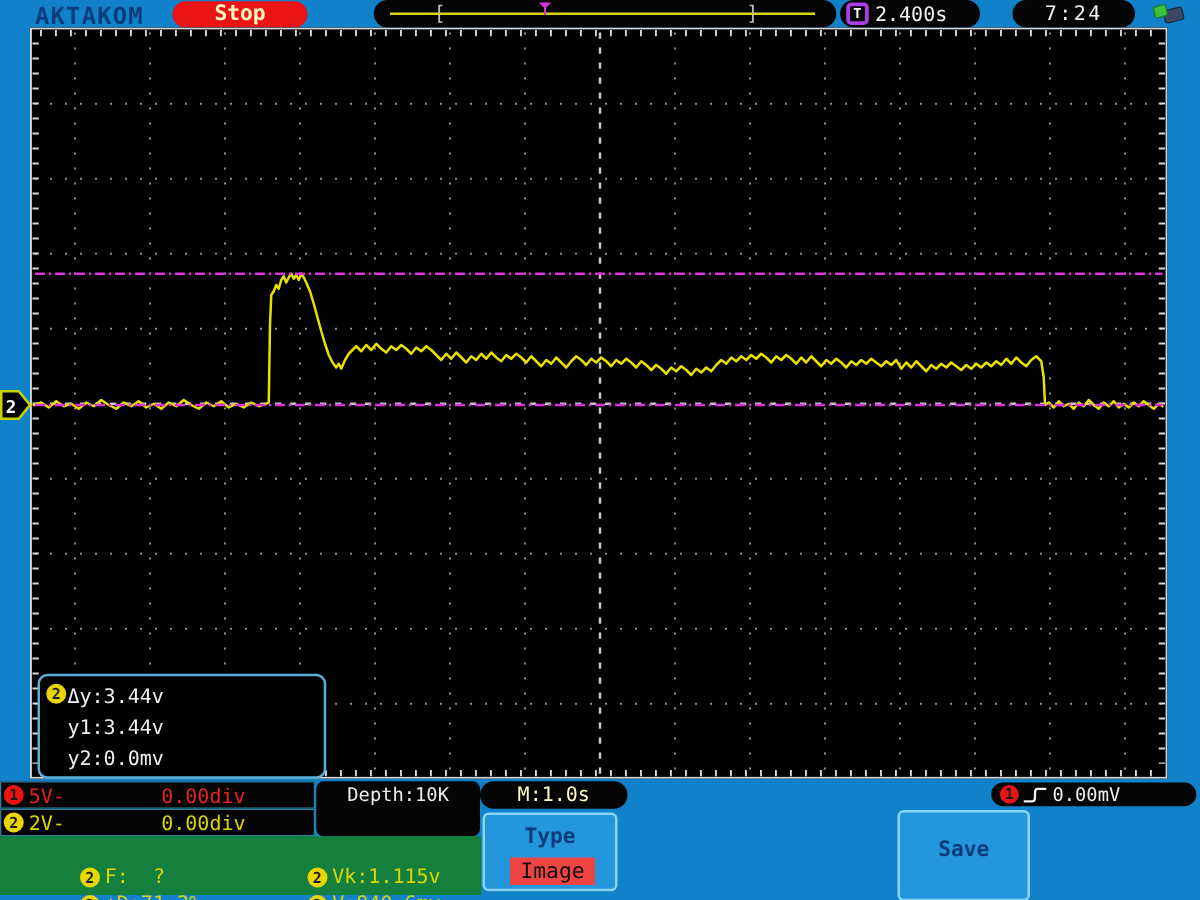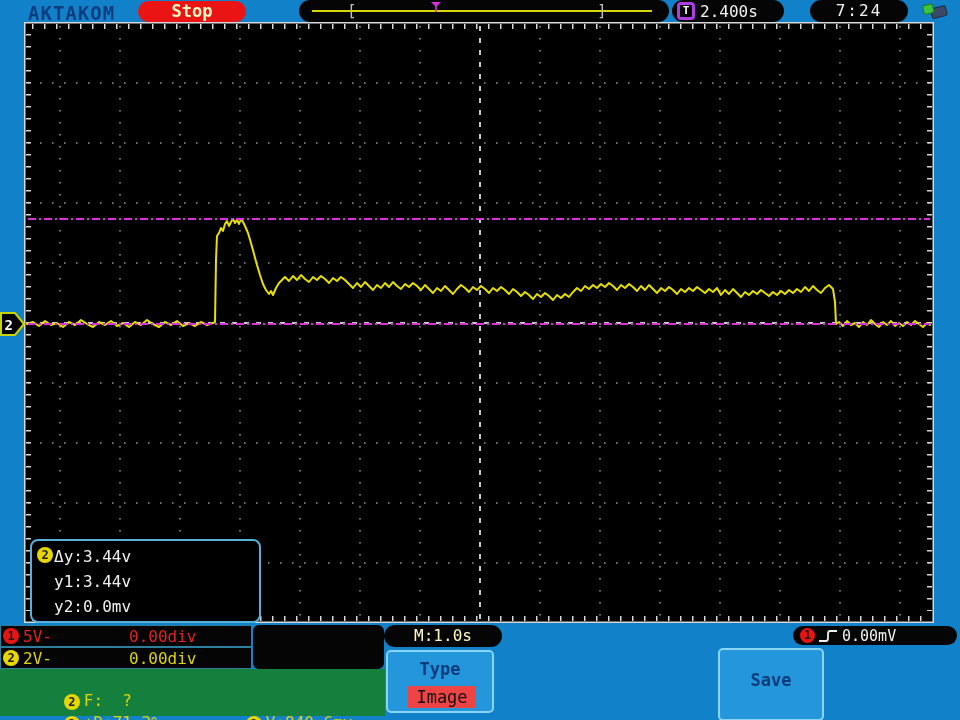--- a/index.html
+++ b/index.html
@@ -136,28 +136,32 @@
     <span class="scale red-t">5V-</span>
     <span class="offset red-t">0.00div</span>
   </div>
   <div class="ch-row" style="top:647px;">
     <div class="circ c-yel" style="left:2px;top:2px;">2</div>
     <span class="scale yel-t">2V-</span>
     <span class="offset yel-t">0.00div</span>
   </div>
 
   <div class="acq-box">
+    <div>Depth:10K</div>
   </div>
 
   <div class="meas-panel">
     <div class="meas-item" style="left:6px;top:3px;">
       <span class="circ c-yel">2</span><span>F:  ?</span>
     </div>
     <div class="meas-item" style="left:6px;top:25px;">
       <span class="circ c-yel">2</span><span>+D:71.2%</span>
+    </div>
+    <div class="meas-item" style="left:188px;top:3px;">
+      <span class="circ c-yel">2</span><span>Vk:1.115v</span>
     </div>
     <div class="meas-item" style="left:188px;top:25px;">
       <span class="circ c-yel">2</span><span>V:840.6mv</span>
     </div>
   </div>
 
   <div class="pill m-pill">M:1.0s</div>
 
   <div class="btn type-btn">
     <div class="type-label">Type</div>

